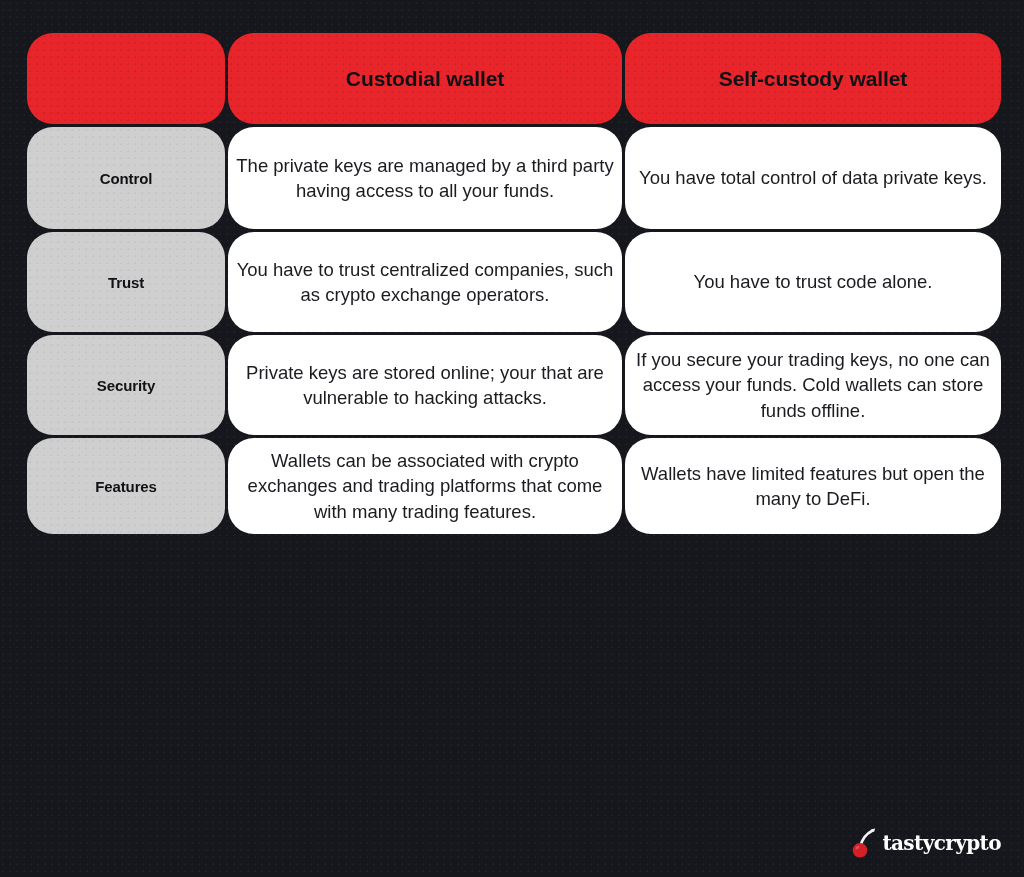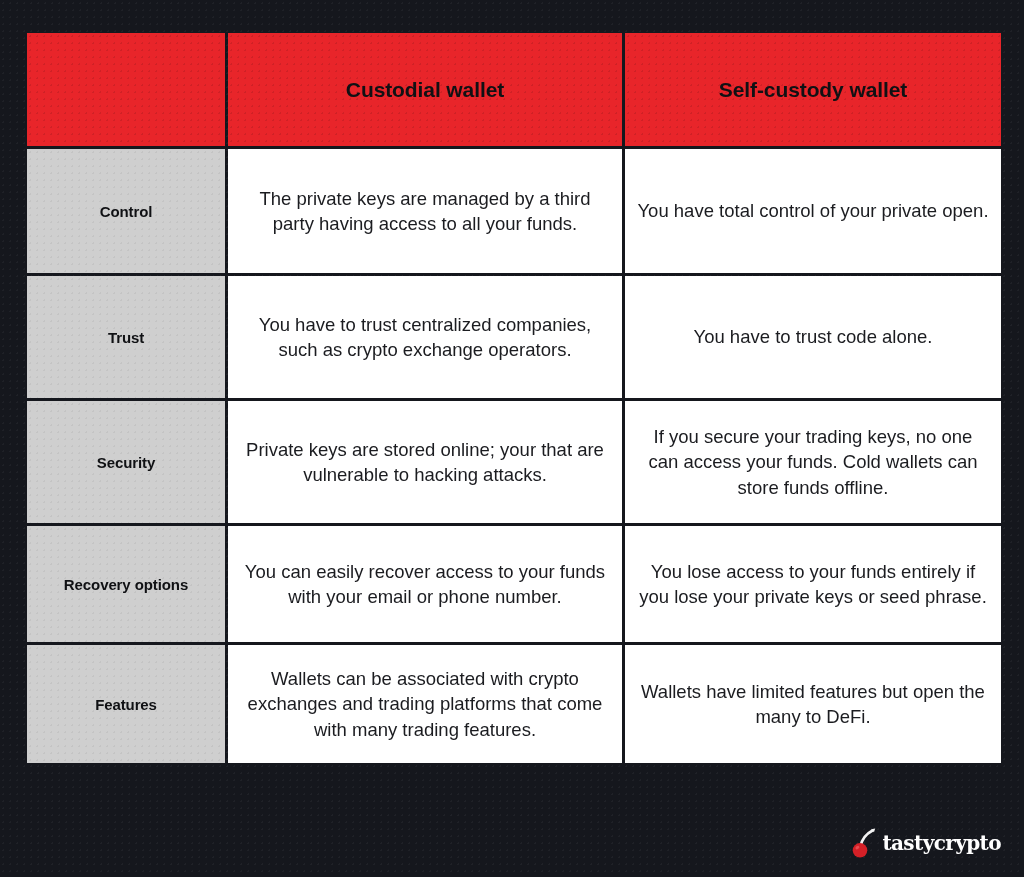--- a/index.html
+++ b/index.html
@@ -29,24 +29,25 @@
     left: 24px;
     top: 30px;
     width: 977px;
     border-collapse: separate;
     border-spacing: 3px;
     table-layout: fixed;
   }
 
   .comparison-table td,
   .comparison-table th {
-    padding: 12px;
+    padding: 1px;
     margin: 0;
     vertical-align: middle;
     text-align: center;
+    border-radius: 26px;
   }
 
   col.c-label { width: 198px; }
   col.c-custodial { width: 394px; }
   col.c-self { width: 376px; }
 
   .hdr-blank {
     background: #e8252a;
     background-image: radial-gradient(rgba(0,0,0,0.10) 1px, transparent 1px);
     background-size: 7px 7px;
@@ -137,48 +138,39 @@
         <th class="hdr-cell">Self-custody wallet</th>
       </tr>
     </thead>
     <tbody>
       <tr class="r-control">
         <td class="row-label">Control</td>
         <td class="row-cell">
             <span class="txt">The private keys are managed by a third party having access to all your funds.</span>
           </td>
         <td class="row-cell">
-            <span class="txt">You have total control of your private open.</span>
+            <span class="txt">You have total control of data private keys.</span>
           </td>
       </tr>
       <tr class="r-trust">
         <td class="row-label">Trust</td>
         <td class="row-cell">
             <span class="txt">You have to trust centralized companies, such as crypto exchange operators.</span>
           </td>
         <td class="row-cell">
             <span class="txt">You have to trust code alone.</span>
           </td>
       </tr>
       <tr class="r-security">
         <td class="row-label">Security</td>
         <td class="row-cell">
             <span class="txt">Private keys are stored online; your that are vulnerable to hacking attacks.</span>
           </td>
         <td class="row-cell">
             <span class="txt">If you secure your trading keys, no one can access your funds. Cold wallets can store funds offline.</span>
-          </td>
-      </tr>
-      <tr class="r-recovery">
-        <td class="row-label">Recovery options</td>
-        <td class="row-cell">
-            <span class="txt">You can easily recover access to your funds with your email or phone number.</span>
-          </td>
-        <td class="row-cell">
-            <span class="txt">You lose access to your funds entirely if you lose your private keys or seed phrase.</span>
           </td>
       </tr>
       <tr class="r-features">
         <td class="row-label">Features</td>
         <td class="row-cell">
             <span class="txt">Wallets can be associated with crypto exchanges and trading platforms that come with many trading features.</span>
           </td>
         <td class="row-cell">
             <span class="txt">Wallets have limited features but open the many to DeFi.</span>
           </td>

